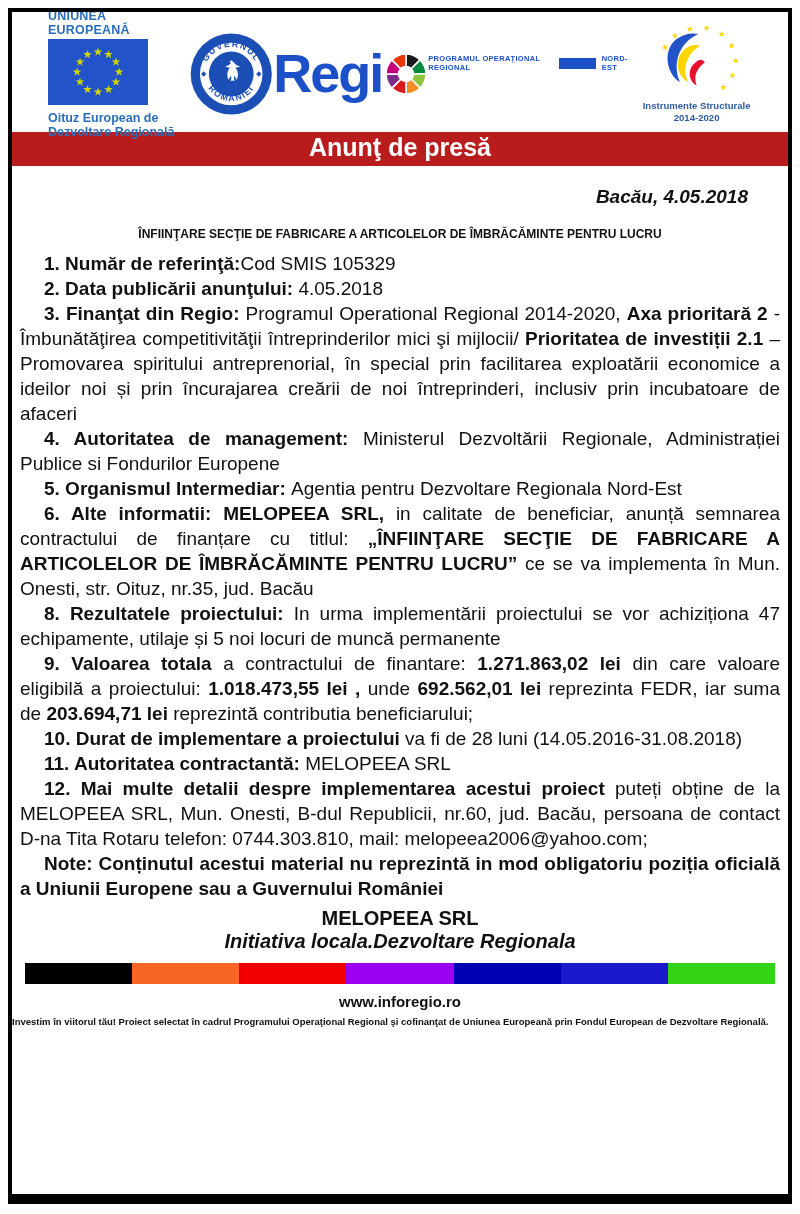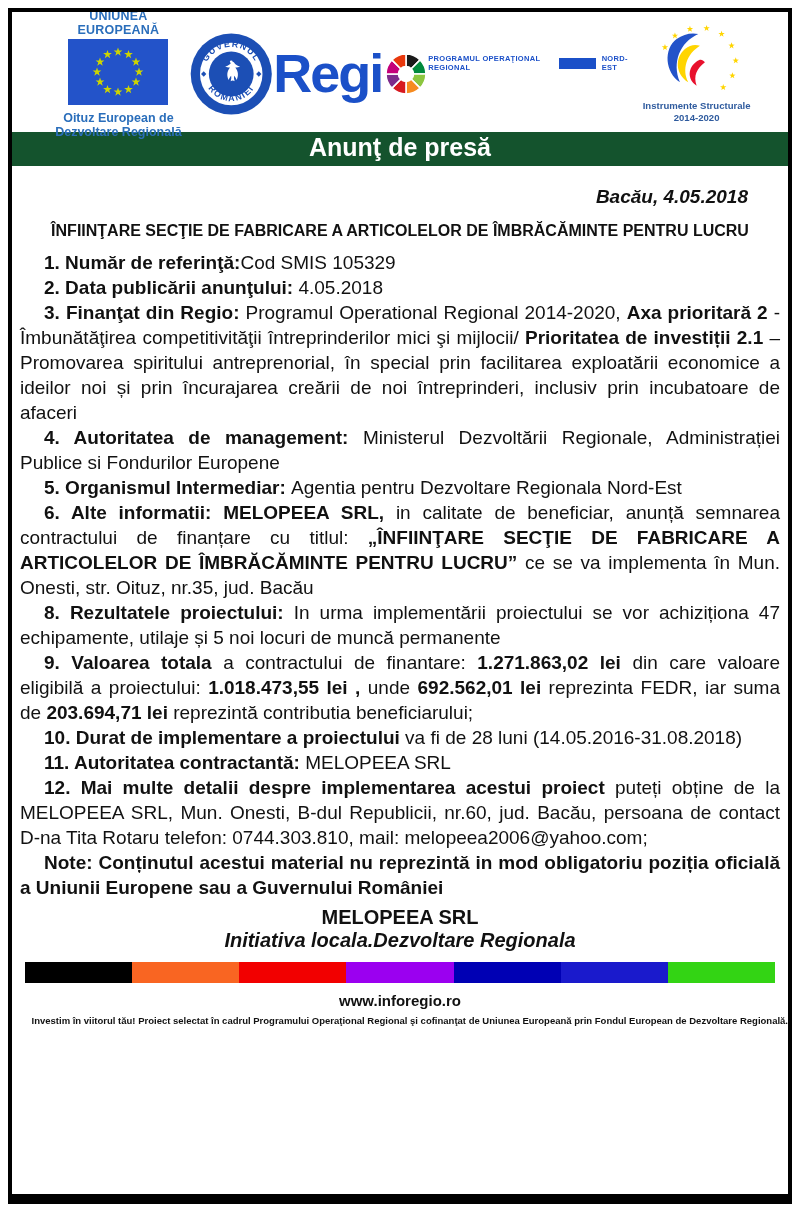--- a/index.html
+++ b/index.html
@@ -13,21 +13,21 @@
     margin:8px; height:1196px;
     border:4px solid #000; border-bottom-width:10px;
     padding-top:8px;
     background:#fff; overflow:hidden;
   }
   
   .header {
     display:flex; justify-content:space-between; align-items:center;
     padding:0 30px 4px 36px; height:112px;
   }
-  .eu-logo { text-align:center; color:#2A6EBB; width:160px; }
+  .eu-logo { color:#2A6EBB; width:160px; }
   .eu-top { font-size:12.5px; font-weight:bold; letter-spacing:.2px; margin-bottom:2px; }
   .eu-bottom { font-size:12.5px; font-weight:bold; line-height:1.12; margin-top:2px; }
   .regio-wrap { display:flex; flex-direction:row; align-items:flex-start; }
   .regio-row { display:flex; align-items:flex-end; }
   .regio-word {
     font-size:54px; font-weight:bold; color:#1B50C8;
     letter-spacing:-2px; line-height:.85;
   }
   .regio-row svg { margin:0 0 1px 2px; }
   .regio-sub { display:flex; align-items:center; gap:6px; margin-top:3px; }
@@ -36,40 +36,40 @@
   
   .banner {
     background:#A4B8B9; color:#fff; text-align:center;
     font-size:25px; font-weight:bold; padding:1px 0 6px; height:34px;
   }
   .dateline {
     text-align:right; padding-right:40px; margin-top:20px;
     font-size:19px; font-weight:bold; font-style:italic;
   }
   .title {
-    text-align:center; font-size:16px; font-weight:bold;
-    margin:12px auto 0; max-width:700px; line-height:1.38;
+    text-align:center; font-size:12px; font-weight:bold;
+    margin:18px auto 0; max-width:700px; line-height:1.38;
   }
   .body-text {
     margin-top:8px; padding:0 8px;
     font-size:19px; line-height:25px; text-align:justify;
   }
   .para { text-indent:24px; }
   .bold { font-weight:bold; }
   .signature { text-align:center; margin-top:6px; }
   .sig-company { font-size:20px; font-weight:bold; }
   .sig-slogan { font-size:20px; font-weight:bold; font-style:italic; }
   
   .color-bar {
     display:flex; width:750px; height:21px; margin:10px auto 0;
   }
   .seg { flex:1; }
   .website { text-align:center; font-size:15px; font-weight:bold; margin-top:9px; }
   .disclaimer {
-    text-align:right; font-size:9.5px; font-weight:bold;
+    text-align:left; font-size:9.5px; font-weight:bold;
     margin-top:6px; white-space:nowrap; color:#111;
   }
 </style>
 </head>
 <body>
 
 <div class="page">
 
   <div class="header">
 
@@ -164,21 +164,21 @@
       <g>
         <path d="M76 14 C54 24 44 48 54 72 C36 60 34 32 50 20 C58 14 68 12 76 14 Z" fill="#2353C9"></path>
         <path d="M78 28 C62 38 56 56 64 72 C48 62 48 42 60 32 C66 27 72 26 78 28 Z" fill="#FFD500"></path>
         <path d="M84 48 C74 56 70 64 74 76 C62 68 64 54 74 47 C78 44 81 44 84 48 Z" fill="#E8112D"></path>
       </g>
       <text x="74" y="104" text-anchor="middle" font-size="11.5" font-weight="bold" fill="#2F5B9E" font-family="Liberation Sans, sans-serif">Instrumente Structurale</text>
       <text x="74" y="118" text-anchor="middle" font-size="11.5" font-weight="bold" fill="#2F5B9E" font-family="Liberation Sans, sans-serif">2014-2020</text>
     </svg>
   </div>
 
-  <div class="banner" style="background: #14532d;">
+  <div class="banner" style="background: #b91c1c;">
     <span>Anunţ de presă</span>
   </div>
 
   <div class="dateline">Bacău, 4.05.2018</div>
 
   <h1 class="title">ÎNFIINŢARE SECŢIE DE FABRICARE A ARTICOLELOR DE ÎMBRĂCĂMINTE PENTRU LUCRU</h1>
 
   <div class="body-text">
       <p class="para"><span class="bold">1. Număr de referinţă:</span><span>Cod SMIS 105329</span></p>
       <p class="para"><span class="bold">2. Data publicării anunţului: </span><span>4.05.2018</span></p>

